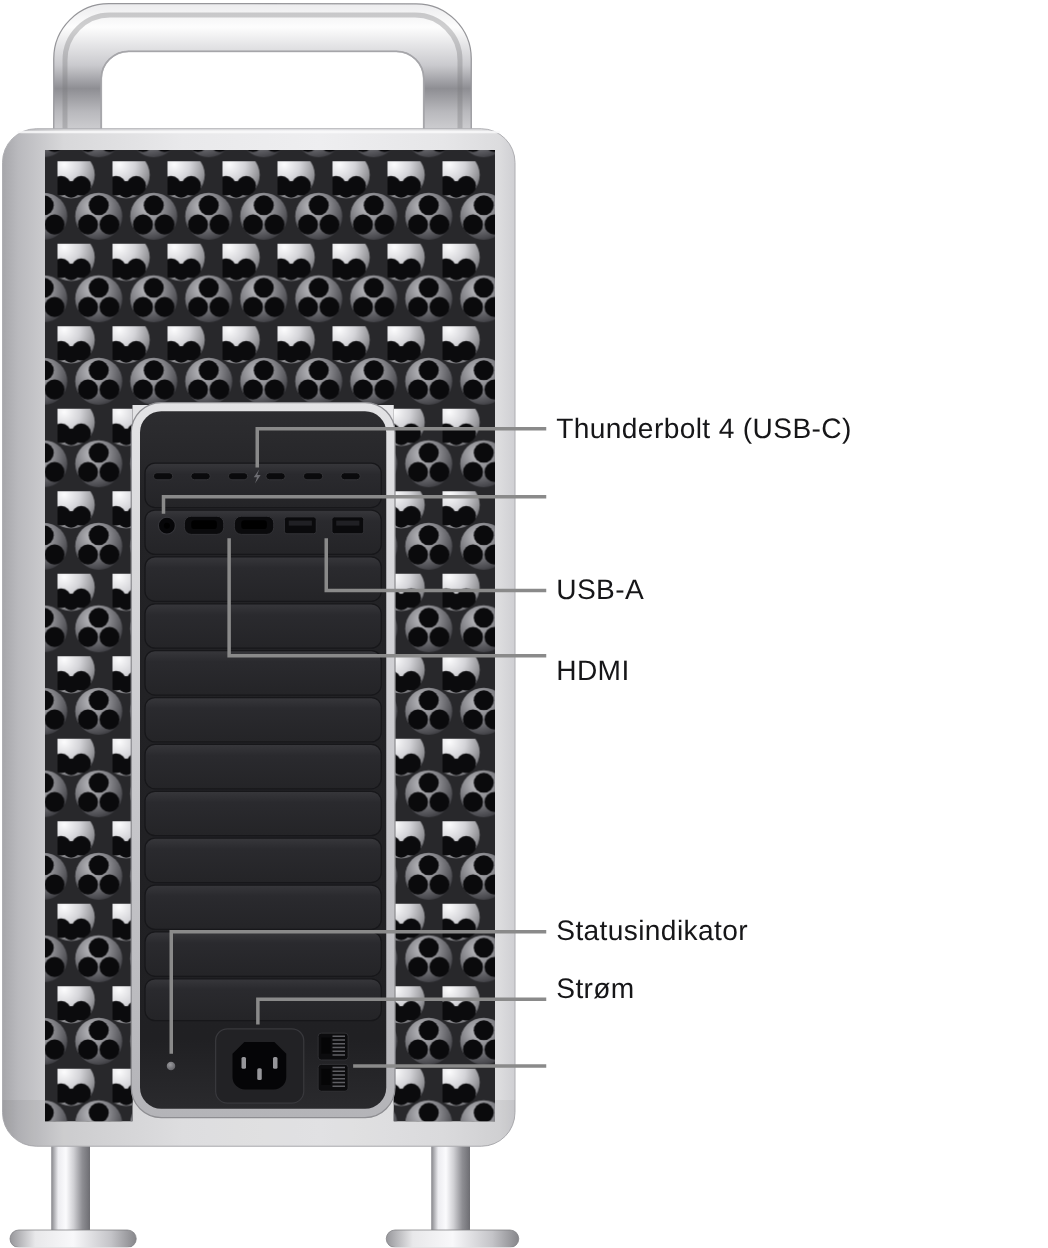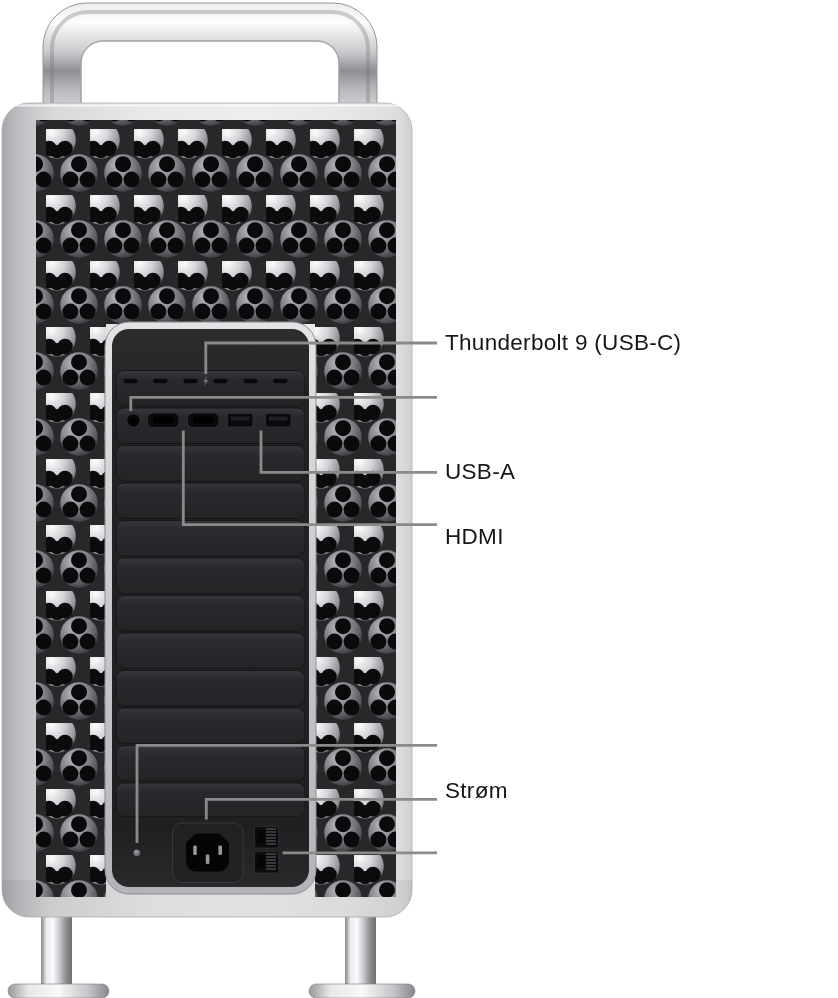--- a/index.html
+++ b/index.html
@@ -223,18 +223,19 @@
     <path class="cline" d="M205.8 374 V343 H437"></path>
     <path class="cline" d="M130.8 411 V397.4 H437"></path>
     <path class="cline" d="M261 430.5 V472.4 H437"></path>
     <path class="cline" d="M183.3 430.5 V524.6 H437"></path>
     <path class="cline" d="M137 843 V745.4 H437"></path>
     <path class="cline" d="M206.3 819.5 V799.4 H437"></path>
     <path class="cline" d="M282.5 852.8 H437"></path>
   </g>
 </svg>
 
-<div class="callout-label" style="top:343px">Thunderbolt 9 (USB-C)</div>
+<div class="callout-label" style="top:343px">Thunderbolt 4 (USB-C)</div>
 <div class="callout-label" style="top:472px">USB-A</div>
 <div class="callout-label" style="top:537px">HDMI</div>
+<div class="callout-label" style="top:745px">Statusindikator</div>
 <div class="callout-label" style="top:791px">Strøm</div>
 
 </div>
 
 </body></html>

